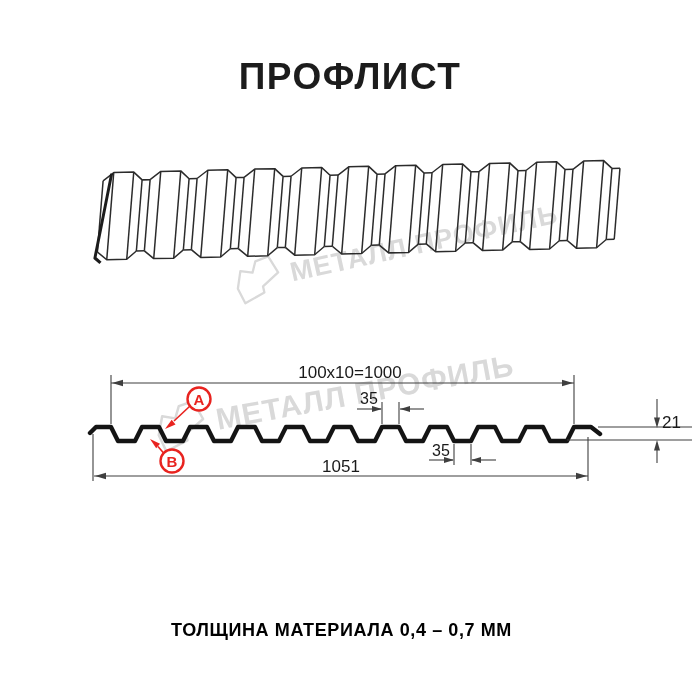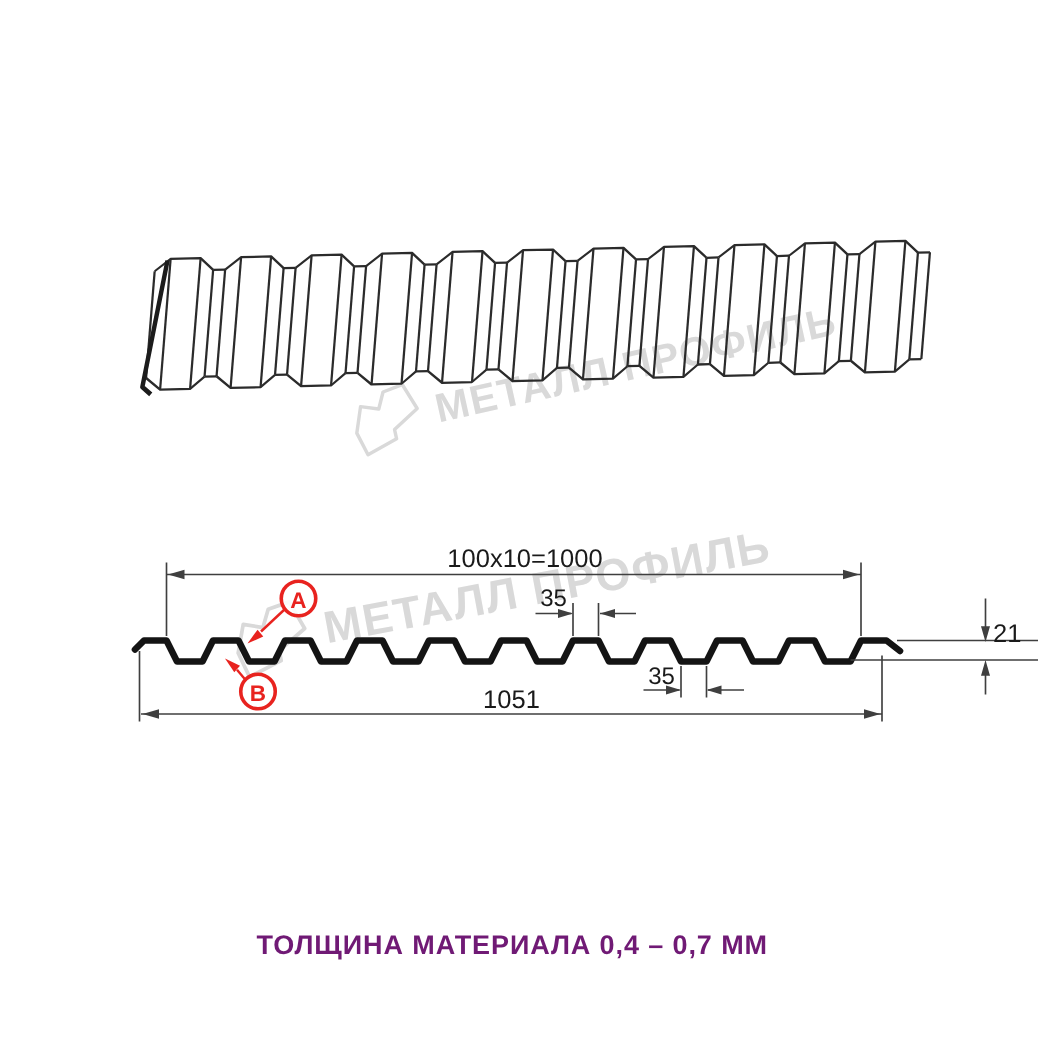--- a/index.html
+++ b/index.html
@@ -12,21 +12,21 @@
   .title{
     position:absolute;top:56px;left:0;width:700px;text-align:center;
     font-size:37px;font-weight:800;letter-spacing:1.5px;color:#1c1c1c;
   }
   .subtitle{
     position:absolute;top:100px;left:0;width:700px;text-align:center;
     font-size:17px;font-weight:700;letter-spacing:0.5px;color:#1c1c1c;
   }
   .footer-note{
     position:absolute;top:620px;left:0;width:683px;text-align:center;
-    font-size:18px;font-weight:700;letter-spacing:0.6px;color:#701a75;
+    font-size:18px;font-weight:700;letter-spacing:0.6px;color:#000000;
   }
   .watermark{
     position:absolute;display:flex;align-items:center;gap:9px;
     transform-origin:left top;z-index:1;white-space:nowrap;
   }
   .wm-1{left:224px;top:264px;transform:rotate(-12.5deg);}
   .wm-2{left:144px;top:408px;transform:rotate(-10.5deg);}
   .wm-text{font-weight:800;color:#d9d9d9;letter-spacing:1px;}
   .wm-1 .wm-text{font-size:27px;}
   .wm-2 .wm-text{font-size:30px;}
@@ -46,20 +46,21 @@
     <span class="wm-text">МЕТАЛЛ ПРОФИЛЬ</span>
   </div>
 
   <div class="watermark wm-2">
     <svg width="60" height="50" viewBox="0 0 50 44">
       <path d="M7,26 L13,10 L24,14 L29,4 L42,2 L48,19 L31,29 L31,35 L11,41 Z" fill="none" stroke="#d9d9d9" stroke-width="2.2" stroke-linejoin="round"></path>
     </svg>
     <span class="wm-text">МЕТАЛЛ ПРОФИЛЬ</span>
   </div>
 
+  <div class="title hdr">ПРОФЛИСТ</div>
 
   <svg class="drawing-layer" width="700" height="700" viewBox="0 0 700 700">
 
     <defs>
       <g id="rib" stroke="#2b2b2b" stroke-width="1.5" fill="none" stroke-linejoin="round">
         <path d="M8,11 L18,3 L38,3 L47,11"></path>
         <path d="M18,3 L18,90"></path>
         <path d="M38,3 L38,90"></path>
         <path d="M8,11 L8,82"></path>
         <path d="M47,11 L47,82"></path>

